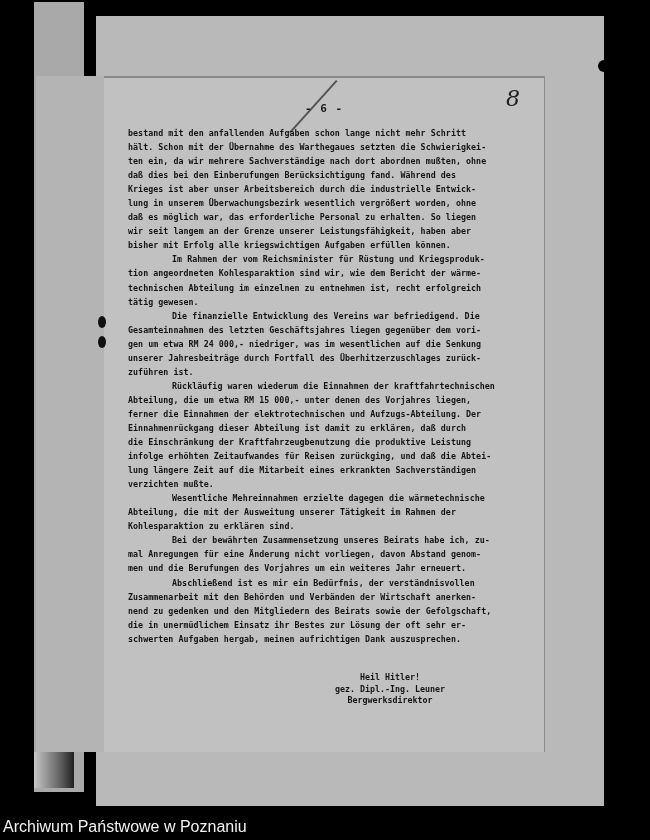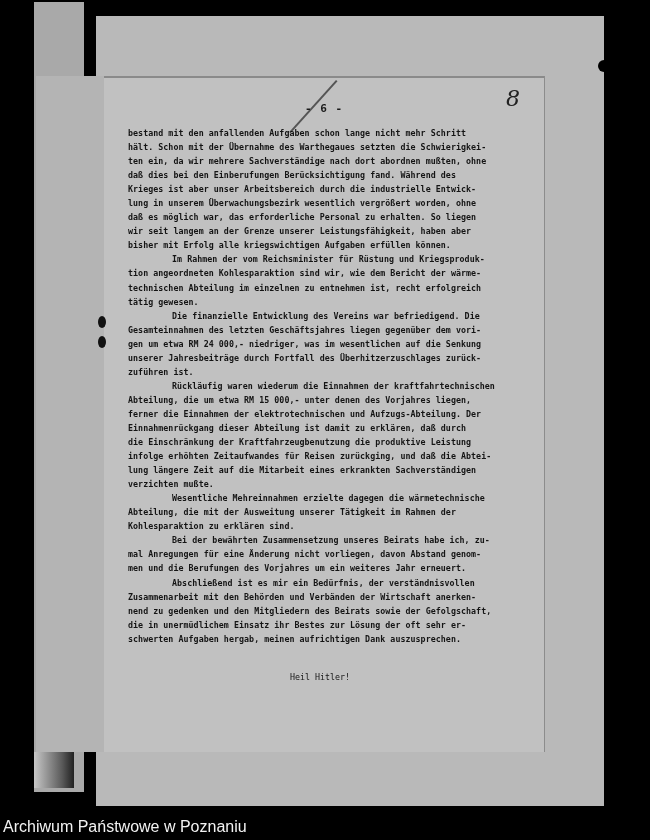--- a/index.html
+++ b/index.html
@@ -50,22 +50,22 @@
     }
     .text-body {
       position: absolute; left: 24px; top: 50px; width: 412px;
       font-size: 8.3px; line-height: 14.05px; color: #141414; font-weight: bold;
       white-space: pre; letter-spacing: 0.05px;
     }
     .text-body .line { display: block; }
     .text-body .indent { padding-left: 44px; }
     .signature {
       position: absolute; left: 186px; top: 596px; width: 200px;
-      font-size: 8.3px; line-height: 11.5px; color: #141414; font-weight: normal;
-      text-align: left;
+      font-size: 8.3px; line-height: 11.5px; color: #141414; font-weight: bold;
+      text-align: center;
     }
     .signature .line { display: block; }
     .punch {
       position: absolute; left: -6px; width: 8px; height: 12px; border-radius: 50%;
       background: #111;
     }
     .footer {
       position: absolute; left: 3px; top: 818px; font-family: "Liberation Sans", sans-serif;
       font-size: 16px; color: #f2f2f2; font-weight: normal;
     }
@@ -83,16 +83,18 @@
 <div class="front-page">
   <div class="fold-line"></div>
   <div class="pencil-slash"></div>
   <div class="punch" style="top:240px"></div>
   <div class="punch" style="top:260px"></div>
   <div class="page-number">- 6 -</div>
   <div class="folio">8</div>
   <div class="text-body" id="text-body"><span class="line">bestand mit den anfallenden Aufgaben schon lange nicht mehr Schritt</span><span class="line">hält. Schon mit der Übernahme des Warthegaues setzten die Schwierigkei-</span><span class="line">ten ein, da wir mehrere Sachverständige nach dort abordnen mußten, ohne</span><span class="line">daß dies bei den Einberufungen Berücksichtigung fand. Während des</span><span class="line">Krieges ist aber unser Arbeitsbereich durch die industrielle Entwick-</span><span class="line">lung in unserem Überwachungsbezirk wesentlich vergrößert worden, ohne</span><span class="line">daß es möglich war, das erforderliche Personal zu erhalten. So liegen</span><span class="line">wir seit langem an der Grenze unserer Leistungsfähigkeit, haben aber</span><span class="line">bisher mit Erfolg alle kriegswichtigen Aufgaben erfüllen können.</span><span class="line indent">Im Rahmen der vom Reichsminister für Rüstung und Kriegsproduk-</span><span class="line">tion angeordneten Kohlesparaktion sind wir, wie dem Bericht der wärme-</span><span class="line">technischen Abteilung im einzelnen zu entnehmen ist, recht erfolgreich</span><span class="line">tätig gewesen.</span><span class="line indent">Die finanzielle Entwicklung des Vereins war befriedigend. Die</span><span class="line">Gesamteinnahmen des letzten Geschäftsjahres liegen gegenüber dem vori-</span><span class="line">gen um etwa RM 24 000,- niedriger, was im wesentlichen auf die Senkung</span><span class="line">unserer Jahresbeiträge durch Fortfall des Überhitzerzuschlages zurück-</span><span class="line">zuführen ist.</span><span class="line indent">Rückläufig waren wiederum die Einnahmen der kraftfahrtechnischen</span><span class="line">Abteilung, die um etwa RM 15 000,- unter denen des Vorjahres liegen,</span><span class="line">ferner die Einnahmen der elektrotechnischen und Aufzugs-Abteilung. Der</span><span class="line">Einnahmenrückgang dieser Abteilung ist damit zu erklären, daß durch</span><span class="line">die Einschränkung der Kraftfahrzeugbenutzung die produktive Leistung</span><span class="line">infolge erhöhten Zeitaufwandes für Reisen zurückging, und daß die Abtei-</span><span class="line">lung längere Zeit auf die Mitarbeit eines erkrankten Sachverständigen</span><span class="line">verzichten mußte.</span><span class="line indent">Wesentliche Mehreinnahmen erzielte dagegen die wärmetechnische</span><span class="line">Abteilung, die mit der Ausweitung unserer Tätigkeit im Rahmen der</span><span class="line">Kohlesparaktion zu erklären sind.</span><span class="line indent">Bei der bewährten Zusammensetzung unseres Beirats habe ich, zu-</span><span class="line">mal Anregungen für eine Änderung nicht vorliegen, davon Abstand genom-</span><span class="line">men und die Berufungen des Vorjahres um ein weiteres Jahr erneuert.</span><span class="line indent">Abschließend ist es mir ein Bedürfnis, der verständnisvollen</span><span class="line">Zusammenarbeit mit den Behörden und Verbänden der Wirtschaft anerken-</span><span class="line">nend zu gedenken und den Mitgliedern des Beirats sowie der Gefolgschaft,</span><span class="line">die in unermüdlichem Einsatz ihr Bestes zur Lösung der oft sehr er-</span><span class="line">schwerten Aufgaben hergab, meinen aufrichtigen Dank auszusprechen.</span></div>
   <div class="signature" id="signature">
       <span class="line">Heil Hitler!</span>
+      <span class="line">gez. Dipl.-Ing. Leuner</span>
+      <span class="line">Bergwerksdirektor</span>
     </div>
 </div>
 
 <div class="footer">Archiwum Państwowe w Poznaniu</div>
 
 </body></html>

